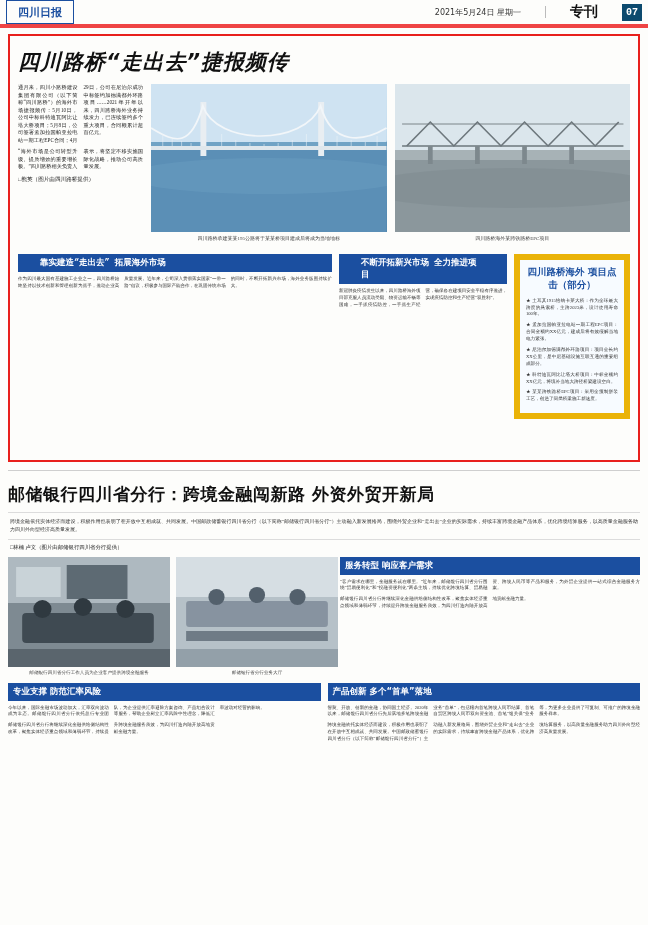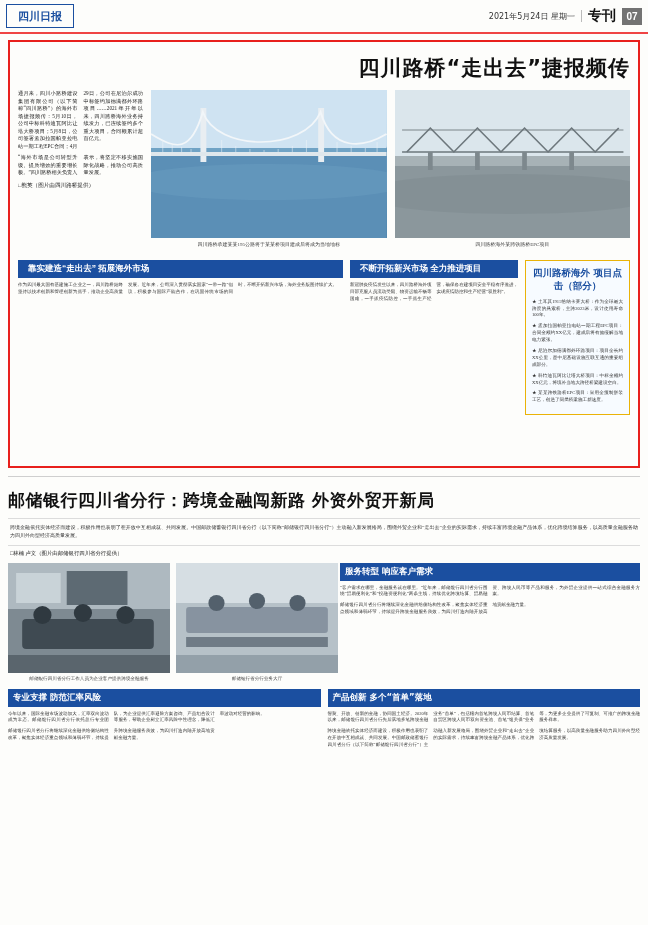--- a/index.html
+++ b/index.html
@@ -7,45 +7,45 @@
     width:648px;height:925px;
     background:#ffffff;
     font-family:"Liberation Serif", serif;
     color:#111;
     overflow:hidden;
   }
   .page{position:relative;width:648px;height:925px;box-sizing:border-box;}
 
   
   .masthead{
-    position:relative;height:34px;border-bottom:2px solid #ef4444;
+    position:relative;height:28px;border-bottom:4px solid #ef4444;
     display:flex;align-items:center;padding:0 6px;box-sizing:border-box;
   }
   .logo-box{
     width:66px;height:22px;border:1px solid #1b4fa0;color:#1b4fa0;
     font-size:11px;font-weight:bold;display:flex;align-items:center;justify-content:center;
     letter-spacing:0px;font-family:"DejaVu Sans", sans-serif;
   }
-  .mast-right{margin-left:auto;display:flex;align-items:center;gap:6px;}
+  .mast-right{margin-left:auto;display:flex;align-items:center;gap:24px;}
   .mast-date{font-size:8px;color:#333;font-family:"DejaVu Sans", sans-serif;}
   .mast-sep{width:1px;height:12px;background:#bbb;}
   .mast-section{font-size:14px;color:#111;font-family:"DejaVu Sans", sans-serif;font-weight:bold;}
   .mast-pageno{
-    width:20px;height:17px;background:#737373;color:#fff;font-size:10px;font-weight:bold;
-    display:flex;align-items:center;justify-content:center;font-family:Liberation Sans, sans-serif;
+    width:20px;height:17px;background:#0c4a6e;color:#fff;font-size:10px;font-weight:bold;
+    display:flex;align-items:center;justify-content:center;font-family:Liberation Mono, monospace;
   }
 
   
   .top-article{
     position:relative;margin:6px 8px 0 8px;border:2px solid #e8201c;
     padding:6px 8px 8px 8px;box-sizing:border-box;height:428px;
   }
   .head1{
-    text-align:right;font-size:21px;font-weight:bold;letter-spacing:1px;
-    padding:6px 0 8px 0;font-family:"DejaVu Sans", sans-serif;
+    text-align:left;font-size:21px;font-weight:bold;letter-spacing:1px;
+    padding:6px 0 8px 0;font-family:"DejaVu Sans", sans-serif;font-style:italic;
   }
   .lead-row{display:flex;gap:8px;height:160px;}
   .lead-text{
     width:125px;font-size:5.2px;line-height:1.45;text-align:justify;color:#222;
     column-count:2;column-gap:6px;
   }
   .lead-sign{font-size:5.6px;margin-top:5px;color:#222;}
   .ph{
     position:relative;overflow:hidden;border:0;
   }
@@ -54,30 +54,30 @@
      linear-gradient(#cfe4f3 0%, #bcd9ee 38%, #6d9fc4 39%, #4d82ab 100%);}
   .photo2{flex:1;height:148px;background:
      linear-gradient(#dfe9ef 0%, #c9d9e3 45%, #9fb0b6 46%, #6e7d83 100%);}
   
   .bridge-svg{position:absolute;left:0;top:0;}
 
   .sub-cols{display:flex;gap:7px;margin-top:10px;}
   .col{flex:1;}
   .sec-bar{
     background:#1b4fa0;color:#fff;font-size:8.5px;font-weight:bold;
-    padding:3px 10px;font-family:Liberation Sans, sans-serif;margin-bottom:4px;
+    padding:3px 22px;font-family:Liberation Mono, monospace;margin-bottom:4px;
   }
   .sec-bar.two{background:#1b4fa0;}
   .body-text{font-size:4.5px;line-height:1.5;text-align:justify;color:#333;
     column-gap:5px;}
   .c3{column-count:3;}
   .c2{column-count:2;}
 
   .sidebox{
-    width:105px;border:1px solid #eab308;padding:6px;box-sizing:border-box;
+    width:116px;border:6px solid #eab308;padding:6px;box-sizing:border-box;
     background:#f7fbff;
   }
   .sidebox h3{
     margin:0 0 6px 0;font-size:9.5px;color:#1b4fa0;text-align:center;line-height:1.35;
     font-family:"DejaVu Sans", sans-serif;
   }
   .sidebox .item{font-size:4.6px;line-height:1.5;text-align:justify;margin-bottom:4px;color:#333;}
 
   
   .divider{margin:8px 8px;height:1px;background:#cfcfcf;}

